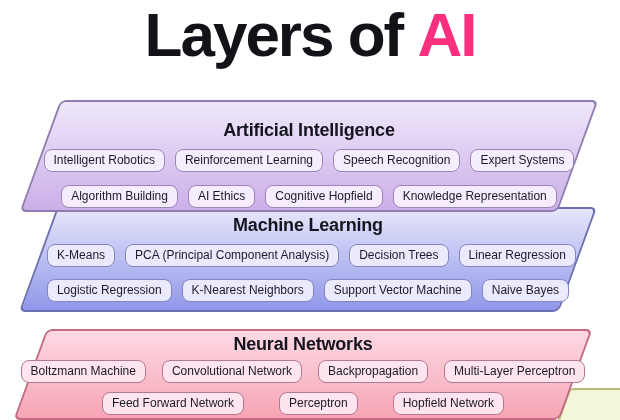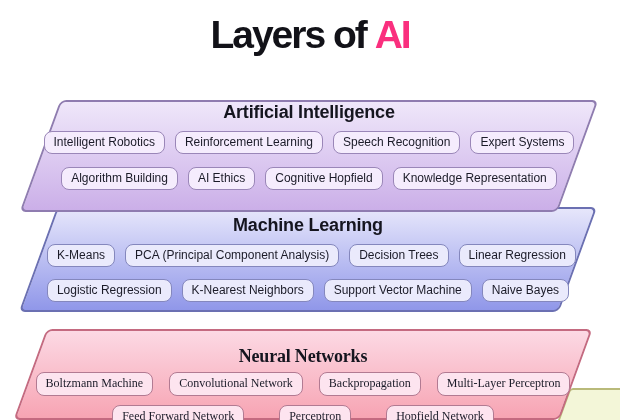--- a/index.html
+++ b/index.html
@@ -10,21 +10,21 @@
     overflow: hidden;
     background: #ffffff;
     font-family: "Liberation Sans", sans-serif;
   }
   * { box-sizing: border-box; }
 
   .title {
     position: absolute;
     top: 0; left: 0; width: 100%;
     text-align: center;
-    font-size: 39px;
+    font-size: 62px;
     line-height: 70px;
     font-weight: bold;
     letter-spacing: -2px;
     color: #121218;
     white-space: nowrap;
   }
 
   .layer { position: absolute; }
   .layer-shape {
     position: absolute;
@@ -61,29 +61,29 @@
     padding: 3px 9px 4px 9px;
     font-size: 12px;
     color: #1b1b28;
   }
 
   
   .layer-ai { left: 40px; top: 100px; width: 538px; height: 112px; z-index: 4; }
   .layer-ml { left: 38px; top: 207px; width: 540px; height: 105px; z-index: 3; }
   .layer-nn { left: 30px; top: 329px; width: 546px; height: 91px;  z-index: 2; }
 
-  .layer-ai .layer-content { padding-top: 2px; }
+  .layer-ai .layer-content { padding-top: 20px; }
   .layer-ai .row-1 { margin-top: 8px; }
   .layer-ai .row-2 { margin-top: 13px; }
 
   .layer-ml .layer-content { padding-top: 8px; }
   .layer-ml .row-1 { margin-top: 8px; padding-left: 7px; }
   .layer-ml .row-2 { margin-top: 12px; }
 
-  .layer-nn .layer-content { padding-top: 17px; font-family: Liberation Serif, serif; }
+  .layer-nn .layer-content { padding-top: 5px; }
   .layer-nn .row-1 { margin-top: 5px; gap: 16px; }
   .layer-nn .row-2 { margin-top: 9px; gap: 35px; }
 
   .layer-extra {
     position: absolute;
     left: 558px; top: 388px;
     width: 260px; height: 64px;
     transform: skewX(-20deg);
     border-radius: 4px;
     border: 2px solid;

